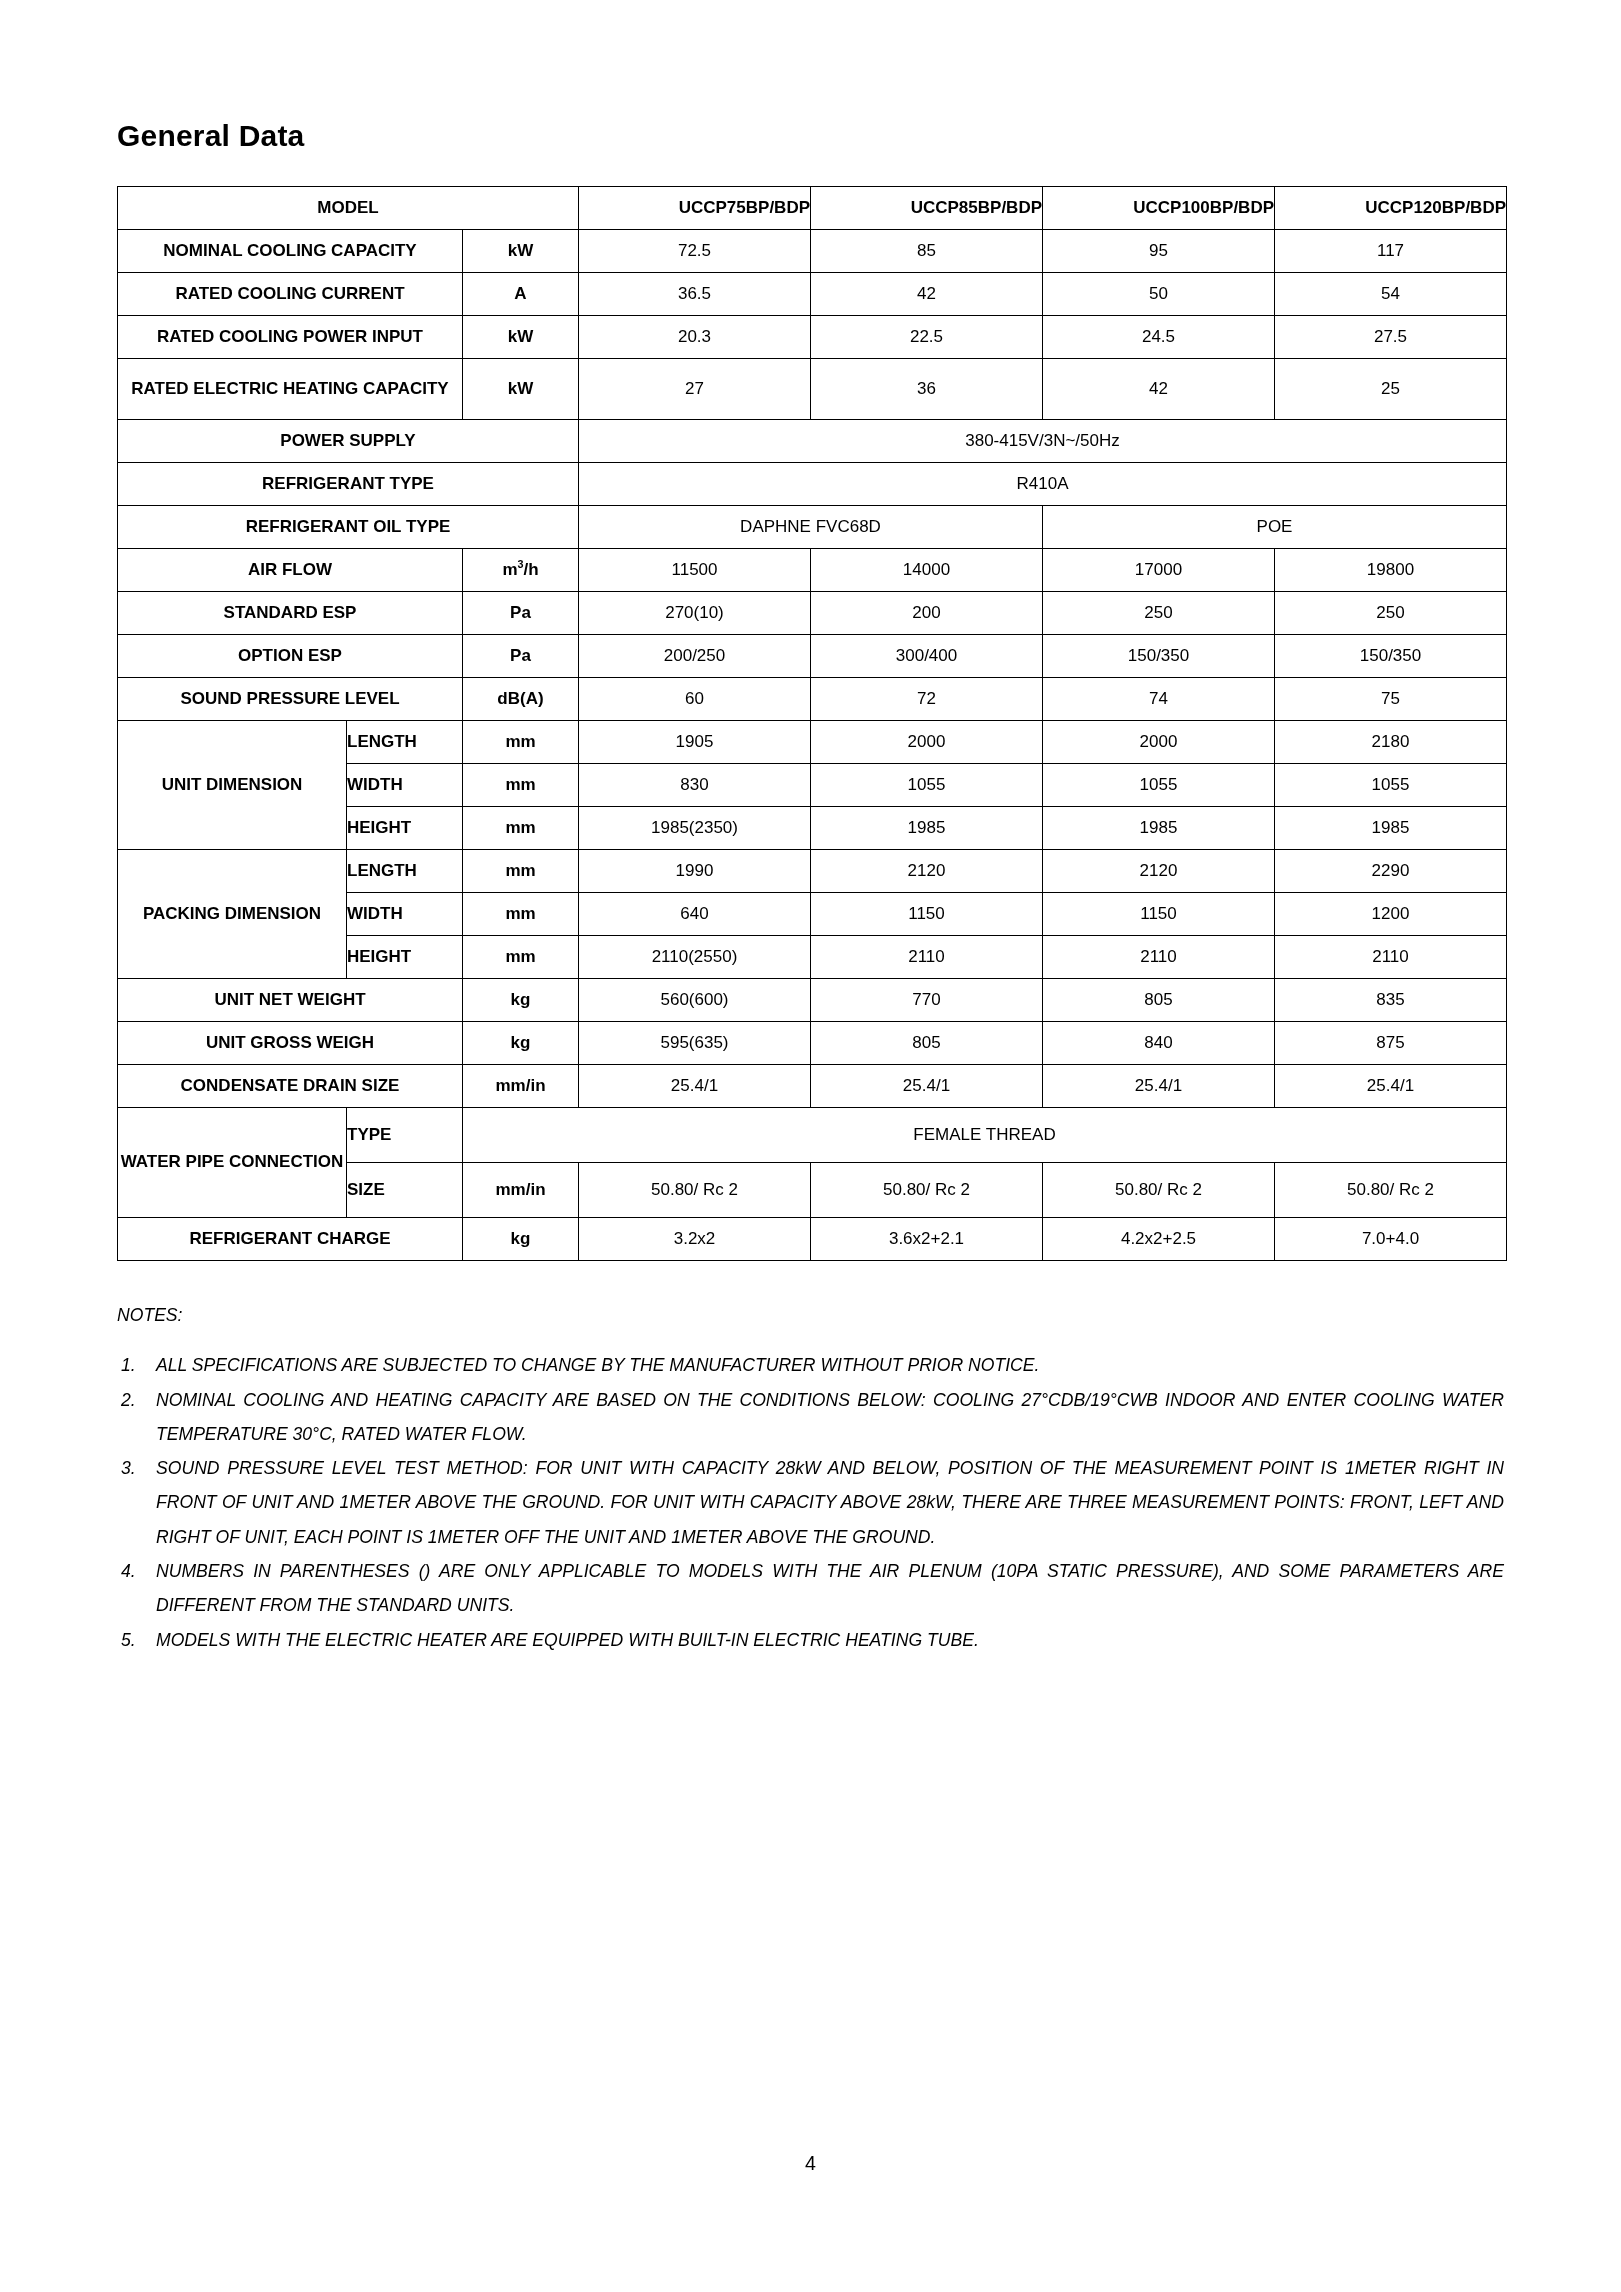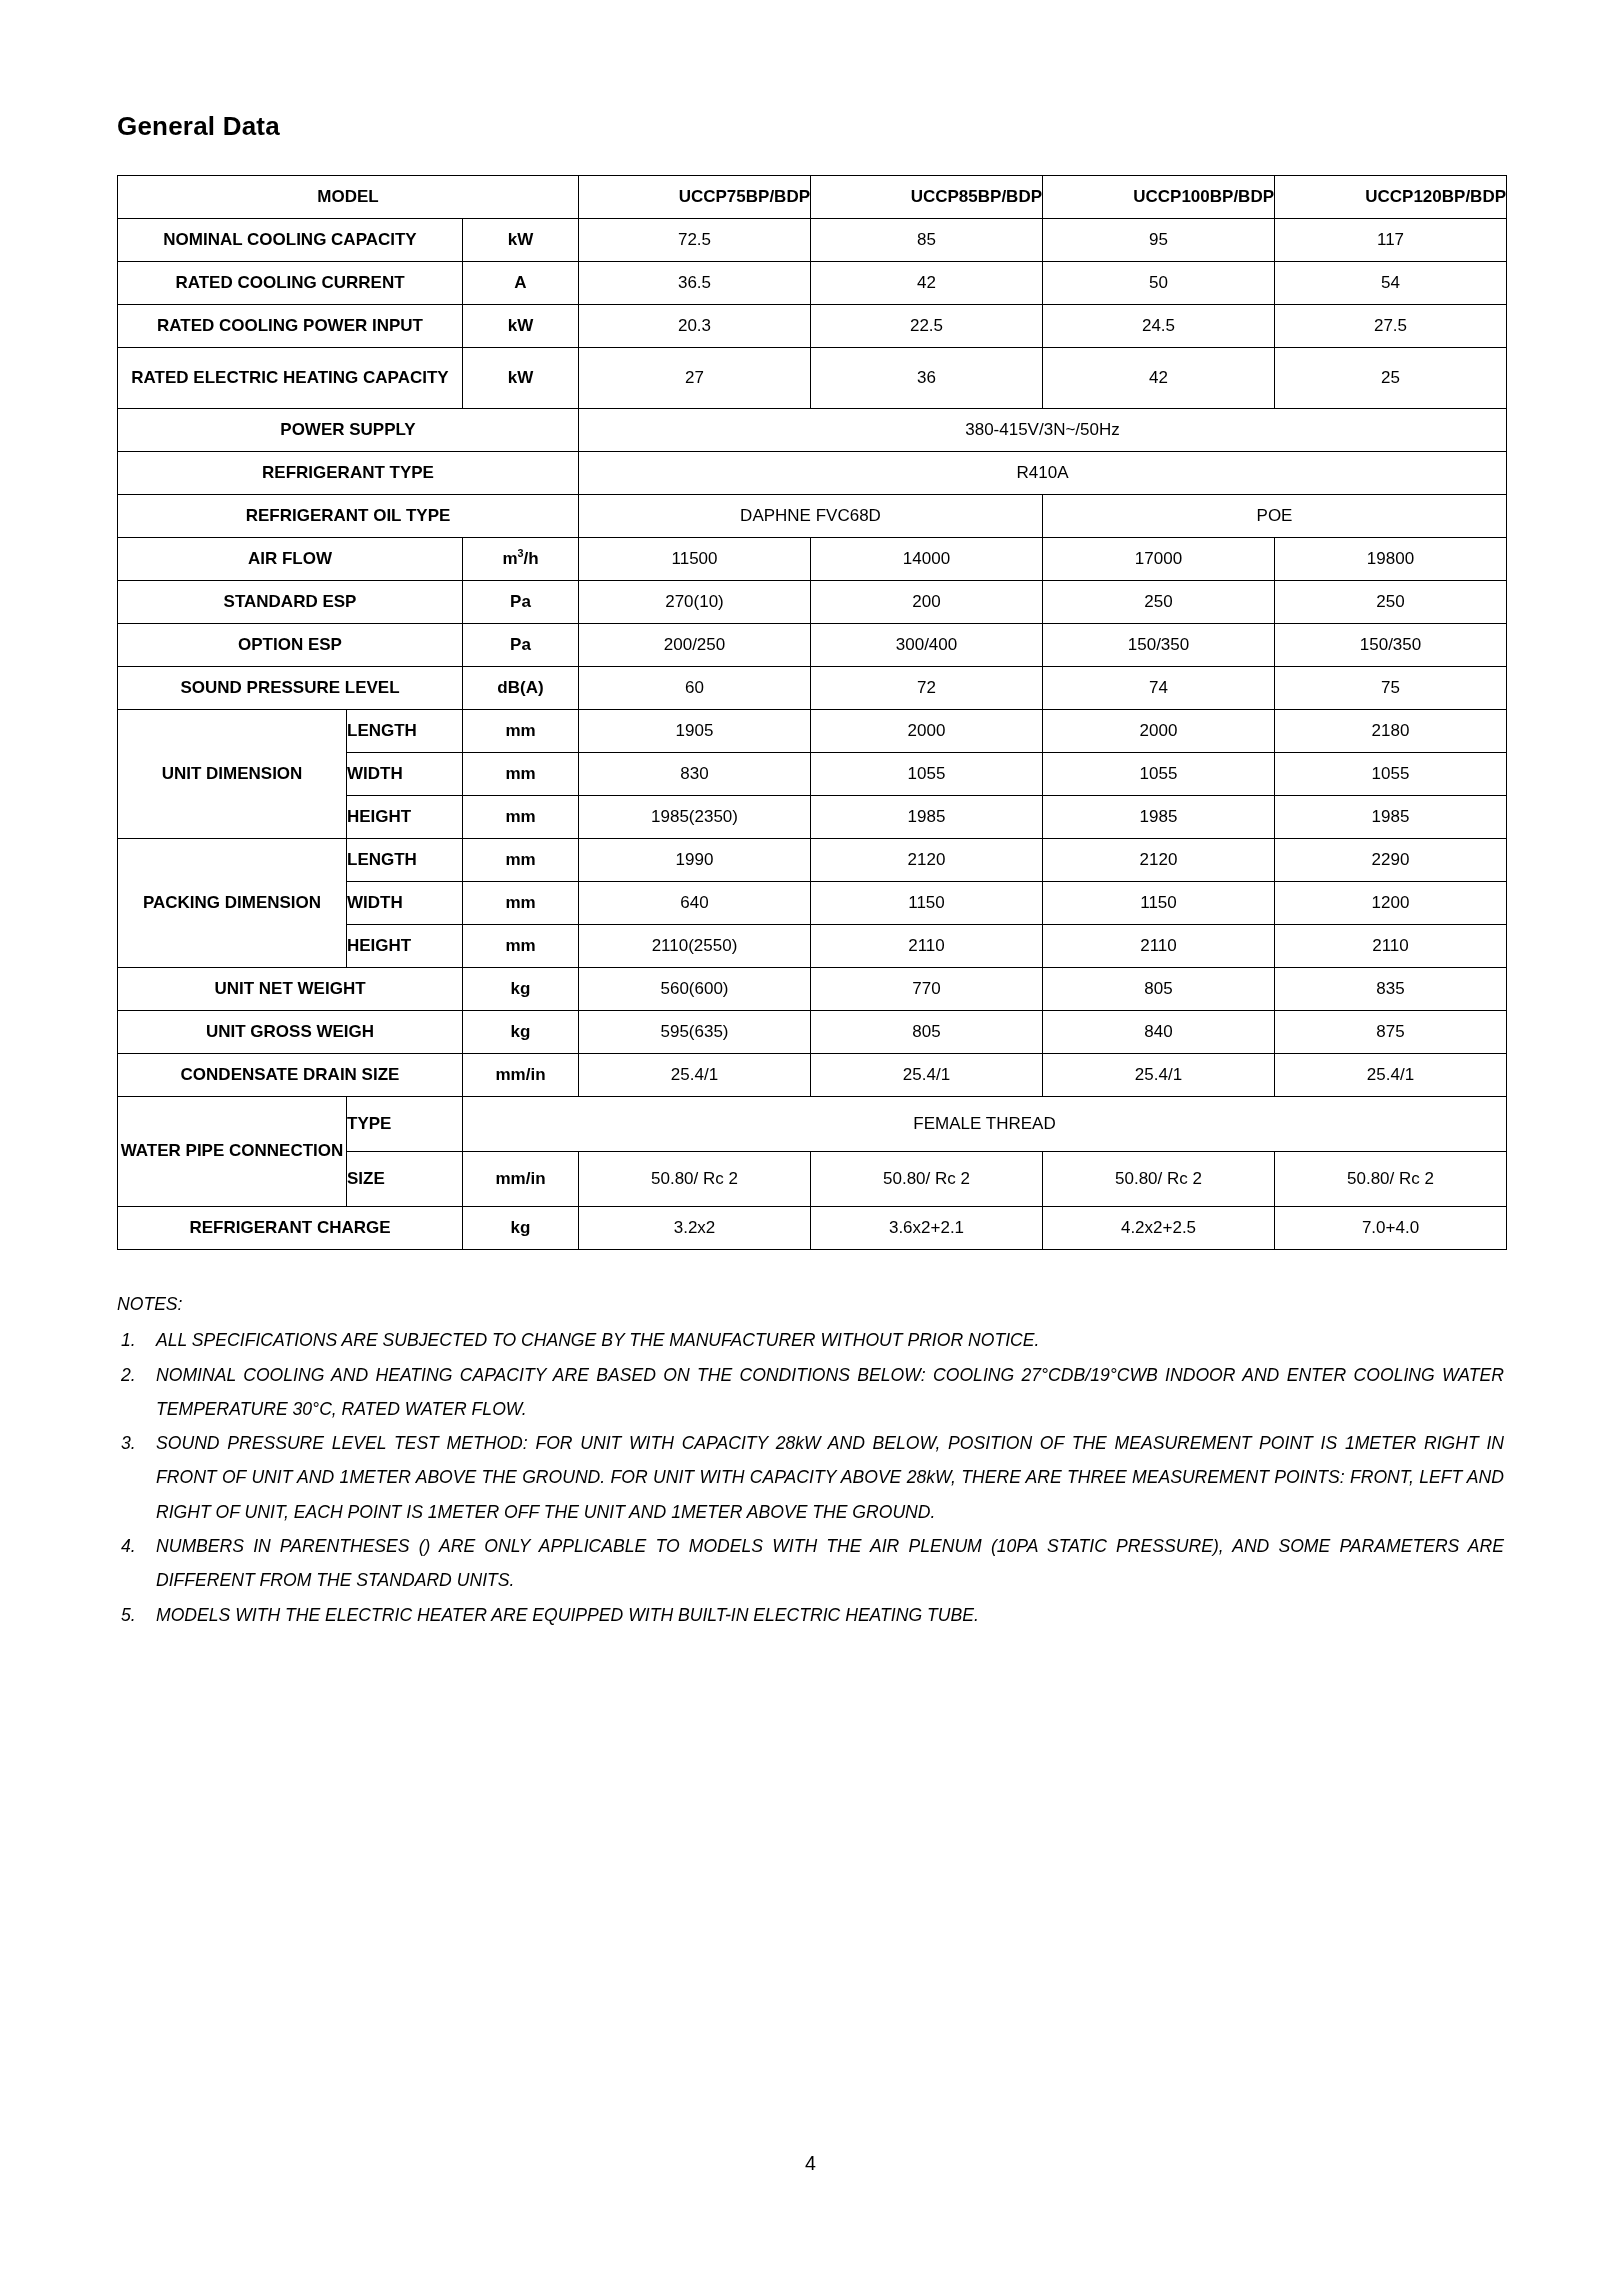--- a/index.html
+++ b/index.html
@@ -17,23 +17,23 @@
   }
   .page {
     position: absolute;
     left: 0; top: 0;
     width: 1621px;
     height: 2293px;
     box-sizing: border-box;
     padding: 103px 117px 0 117px;
   }
   h1.page-title {
-    font-size: 26px;
-    font-weight: bold;
-    margin: 8px 0 33px 0;
+    font-size: 30px;
+    font-weight: bold;
+    margin: 16px 0 33px 0;
     letter-spacing: 0.2px;
   }
 
   
   table.spec {
     border-collapse: collapse;
     width: 1388px;
     table-layout: fixed;
     font-size: 17px;
   }
@@ -79,21 +79,21 @@
   .tall2 { height: 55px; }
   sup { font-size: 10.8px; vertical-align: super; line-height: 0; }
 
   
   .notes {
     margin-top: 37px;
     font-style: italic;
     font-size: 17.6px;
     line-height: 1.95;
   }
-  .notes-head { margin-bottom: 2px; }
+  .notes-head { margin-bottom: 16px; }
   ol.notes-list {
     list-style: none;
     margin: 0;
     padding: 0;
   }
   ol.notes-list li {
     display: flex;
     align-items: flex-start;
     margin-bottom: 0px;
   }

